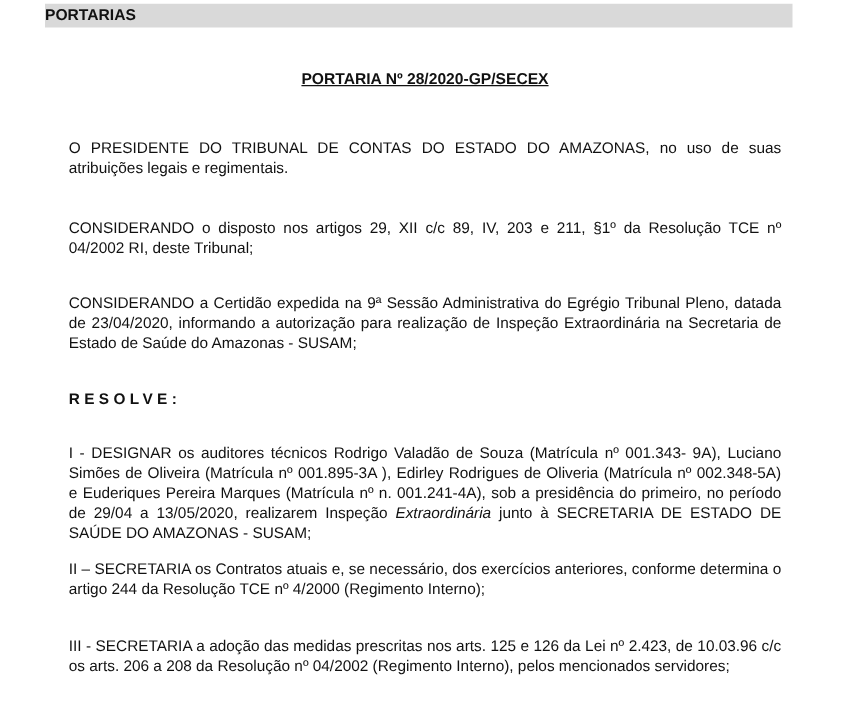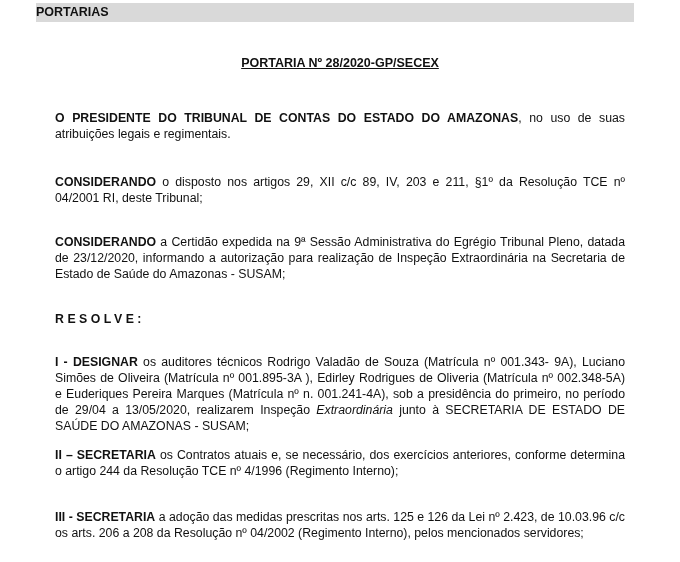--- a/index.html
+++ b/index.html
@@ -6,51 +6,51 @@
   body { width: 680px; height: 562px; overflow: hidden; position: relative;
          font-family: "Liberation Sans", sans-serif; color: #111; }
   .banner { position: absolute; left: 36px; top: 3px; width: 598px; height: 19px;
             background: #d9d9d9; font-weight: bold; font-size: 12.5px;
             line-height: 19px; }
   .title { position: absolute; left: 0; width: 680px; top: 56px; text-align: center;
            font-weight: bold; font-size: 12.5px; }
   .title span { text-decoration: underline; text-align: center; }
   .para { position: absolute; left: 55px; width: 570px; font-size: 12.3px; line-height: 16px;
           text-align: justify; }
-  .para b { font-weight: bold; }
+  .para b { font-weight: normal; }
   .resolve { letter-spacing: 3.5px; font-weight: bold; }
 </style>
 </head>
 <body>
 
 <div class="banner">
   <span>PORTARIAS</span>
 </div>
 
 <div class="title">
   <span>PORTARIA Nº 28/2020-GP/SECEX</span>
 </div>
 
 <div class="para" style="top:110px;">
   <b>O PRESIDENTE DO TRIBUNAL DE CONTAS DO ESTADO DO AMAZONAS</b><span>, no uso de suas atribuições legais e regimentais.</span>
 </div>
 
 <div class="para" style="top:174px;">
-  <b>CONSIDERANDO</b><span> o disposto nos artigos 29, XII c/c 89, IV, 203 e 211, §1º da Resolução TCE nº 04/2001 RI, deste Tribunal;</span>
+  <b>CONSIDERANDO</b><span> o disposto nos artigos 29, XII c/c 89, IV, 203 e 211, §1º da Resolução TCE nº 04/2002 RI, deste Tribunal;</span>
 </div>
 
 <div class="para" style="top:234px;">
-  <b>CONSIDERANDO</b><span> a Certidão expedida na 9ª Sessão Administrativa do Egrégio Tribunal Pleno, datada de 23/12/2020, informando a autorização para realização de Inspeção Extraordinária na Secretaria de Estado de Saúde do Amazonas - SUSAM;</span>
+  <b>CONSIDERANDO</b><span> a Certidão expedida na 9ª Sessão Administrativa do Egrégio Tribunal Pleno, datada de 23/04/2020, informando a autorização para realização de Inspeção Extraordinária na Secretaria de Estado de Saúde do Amazonas - SUSAM;</span>
 </div>
 
 <div class="para resolve" style="top:311px;">RESOLVE:</div>
 
 <div class="para" style="top:354px;">
   <b>I - DESIGNAR</b><span> os auditores técnicos Rodrigo Valadão de Souza (Matrícula nº 001.343- 9A), Luciano Simões de Oliveira (Matrícula nº 001.895-3A ), Edirley Rodrigues de Oliveria (Matrícula nº 002.348-5A) e Euderiques Pereira Marques (Matrícula nº n. 001.241-4A), sob a presidência do primeiro, no período de 29/04 a 13/05/2020, realizarem Inspeção </span><i>Extraordinária</i><span> junto à SECRETARIA DE ESTADO DE SAÚDE DO AMAZONAS - SUSAM;</span>
 </div>
 
 <div class="para" style="top:447px;">
-  <b>II – SECRETARIA</b><span> os Contratos atuais e, se necessário, dos exercícios anteriores, conforme determina o artigo 244 da Resolução TCE nº 4/1996 (Regimento Interno);</span>
+  <b>II – SECRETARIA</b><span> os Contratos atuais e, se necessário, dos exercícios anteriores, conforme determina o artigo 244 da Resolução TCE nº 4/2000 (Regimento Interno);</span>
 </div>
 
 <div class="para" style="top:509px;">
   <b>III - SECRETARIA</b><span> a adoção das medidas prescritas nos arts. 125 e 126 da Lei nº 2.423, de 10.03.96 c/c os arts. 206 a 208 da Resolução nº 04/2002 (Regimento Interno), pelos mencionados servidores;</span>
 </div>
 
 </body></html>

